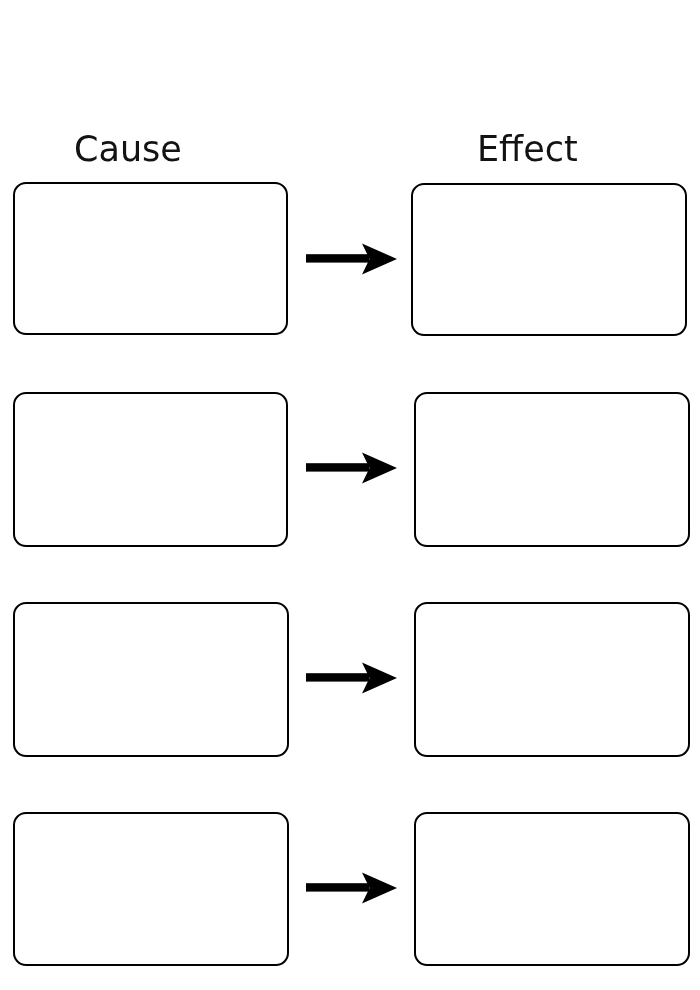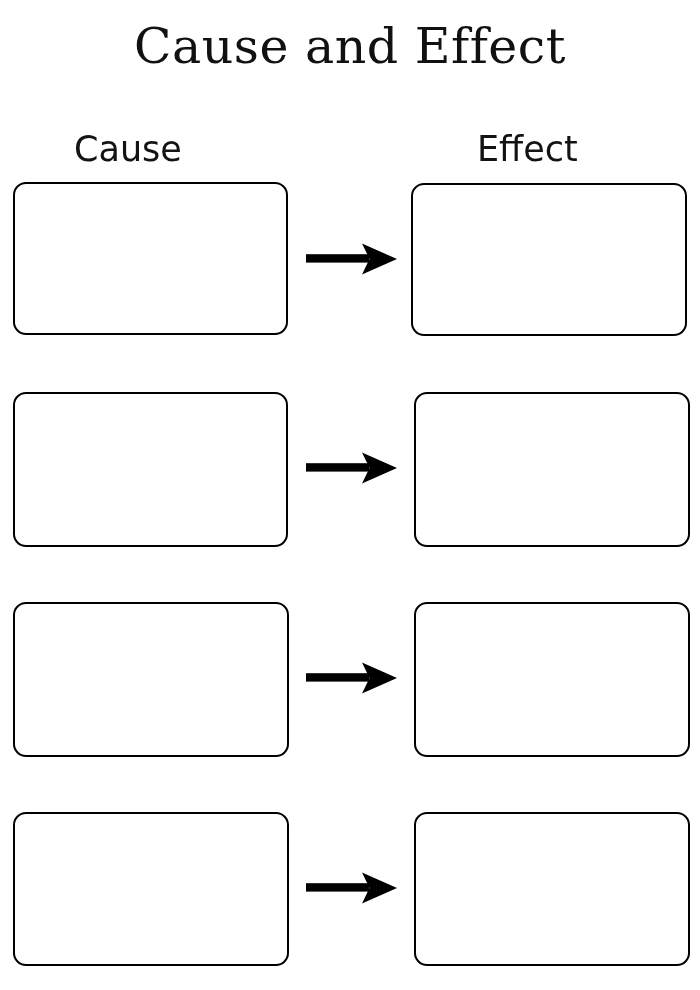--- a/index.html
+++ b/index.html
@@ -74,21 +74,20 @@
     height: 34px;
     overflow: visible;
   }
   .arrow svg { display: block; }
 </style>
 </head>
 <body>
 
 <div class="sheet">
 
-  <div class="worksheet-title">Cause and Effect</div>
 
   <div class="col-header cause">Cause</div>
 
   <div class="col-header effect">Effect</div>
 
   <div id="rows-container">
       <div class="row" style="top: 0px;">
         <div class="flow-box" style="left: 13px; top: 182px; width: 275px; height: 153px;"></div>
         <div class="arrow" style="left: 306px; top: 242px;">
           <svg width="92" height="34" viewBox="0 0 92 34" xmlns="http://www.w3.org/2000/svg">

